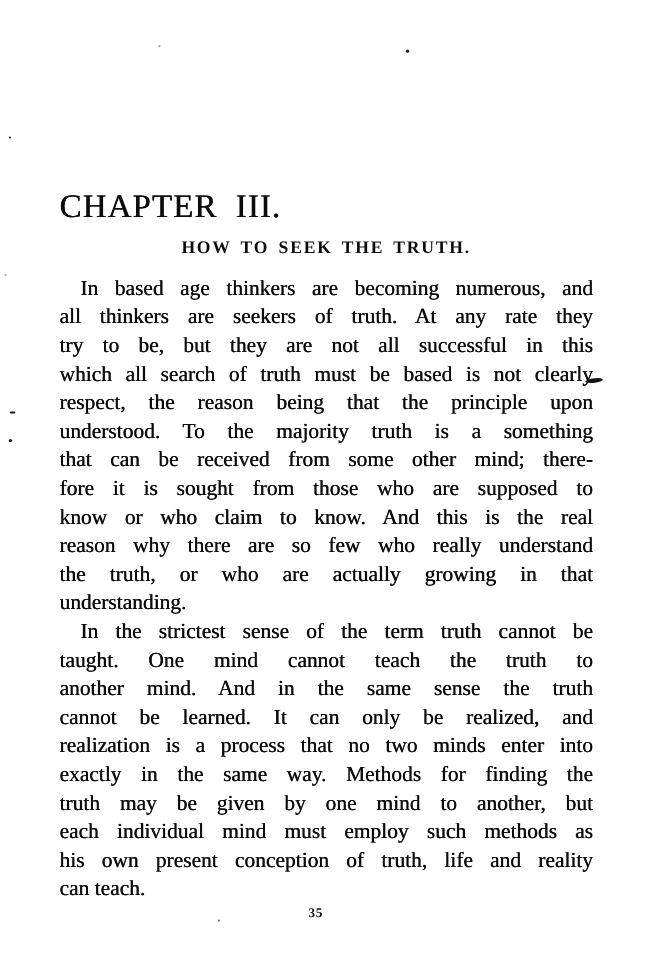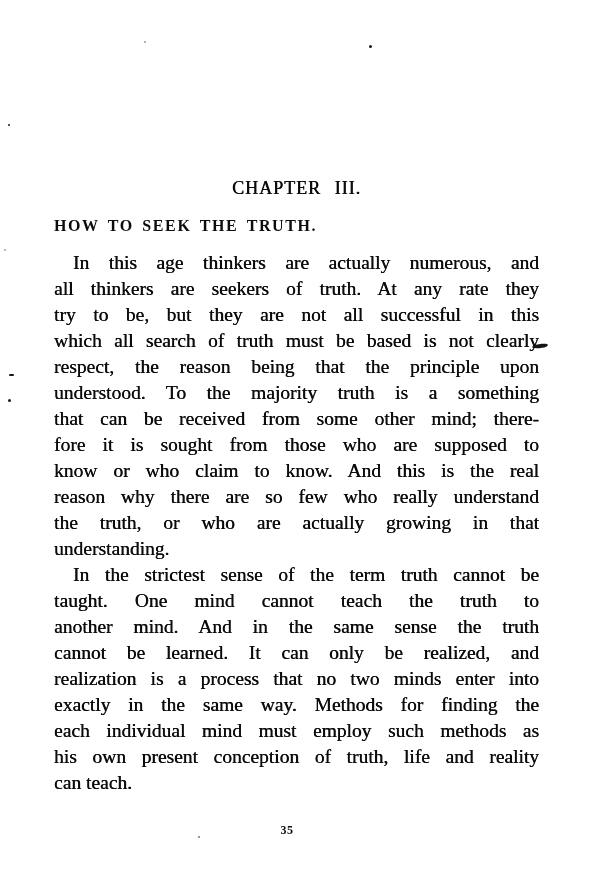--- a/index.html
+++ b/index.html
@@ -14,33 +14,33 @@
     background: #ffffff;
     font-family: "Liberation Serif", serif;
     color: #0c0c0c;
     overflow: hidden;
   }
   .heading {
     position: absolute;
     top: 174px;
     left: 54px;
     width: 485px;
-    text-align: center;
-    font-size: 18px;
+    text-align: left;
+    font-size: 30px;
     line-height: 28px;
     letter-spacing: 1px;
     word-spacing: 8px;
     text-shadow: 0.4px 0 0 currentColor;
   }
   .subheading {
     position: absolute;
     top: 217px;
     left: 54px;
     width: 485px;
-    text-align: left;
+    text-align: center;
     font-size: 16px;
     line-height: 18px;
     font-weight: bold;
     letter-spacing: 1.6px;
     word-spacing: 3px;
   }
   .body-text {
     position: absolute;
     top: 250px;
     left: 54px;
@@ -88,38 +88,39 @@
 </head>
 <body>
 
 <div class="scan">
 
   <div class="heading">CHAPTER III.</div>
 
   <div class="subheading">HOW TO SEEK THE TRUTH.</div>
 
   <div class="body-text">
-      <div class="line first">In this age thinkers are actually numerous, and</div>
+      <div class="line first">In based age thinkers are becoming numerous, and</div>
       <div class="line">all thinkers are seekers of truth. At any rate they</div>
       <div class="line">try to be, but they are not all successful in this</div>
       <div class="line">which all search of truth must be based is not clearly</div>
       <div class="line">respect, the reason being that the principle upon</div>
       <div class="line">understood. To the majority truth is a something</div>
       <div class="line">that can be received from some other mind; there-</div>
       <div class="line">fore it is sought from those who are supposed to</div>
       <div class="line">know or who claim to know. And this is the real</div>
       <div class="line">reason why there are so few who really understand</div>
       <div class="line">the truth, or who are actually growing in that</div>
       <div class="line last">understanding.</div>
       <div class="line first">In the strictest sense of the term truth cannot be</div>
       <div class="line">taught. One mind cannot teach the truth to</div>
       <div class="line">another mind. And in the same sense the truth</div>
       <div class="line">cannot be learned. It can only be realized, and</div>
       <div class="line">realization is a process that no two minds enter into</div>
       <div class="line">exactly in the same way. Methods for finding the</div>
+      <div class="line">truth may be given by one mind to another, but</div>
       <div class="line">each individual mind must employ such methods as</div>
       <div class="line">his own present conception of truth, life and reality</div>
       <div class="line last">can teach.</div>
     </div>
 
   <div class="pagenum">35</div>
 
   <div class="speck" style="left:144px;top:41px;width:2px;height:2px;opacity:.45"></div>
   <div class="speck" style="left:369px;top:45px;width:3px;height:3px"></div>
   <div class="speck" style="left:8px;top:124px;width:2px;height:2px"></div>

